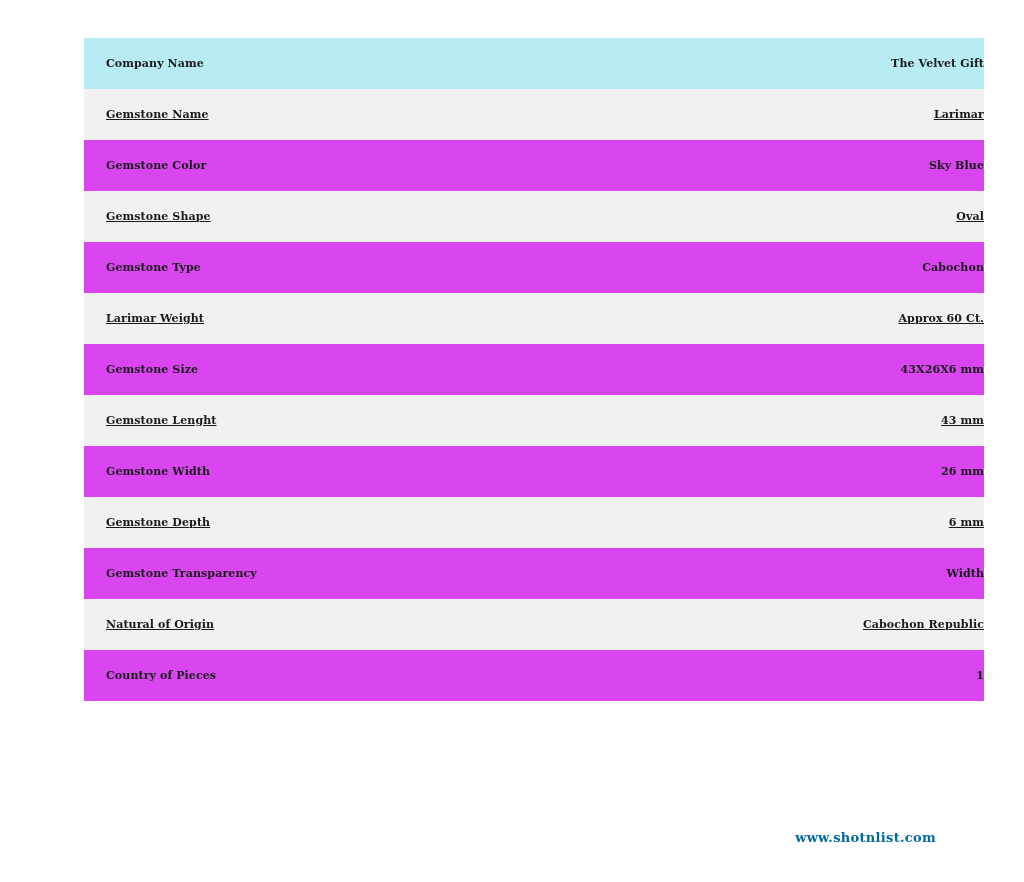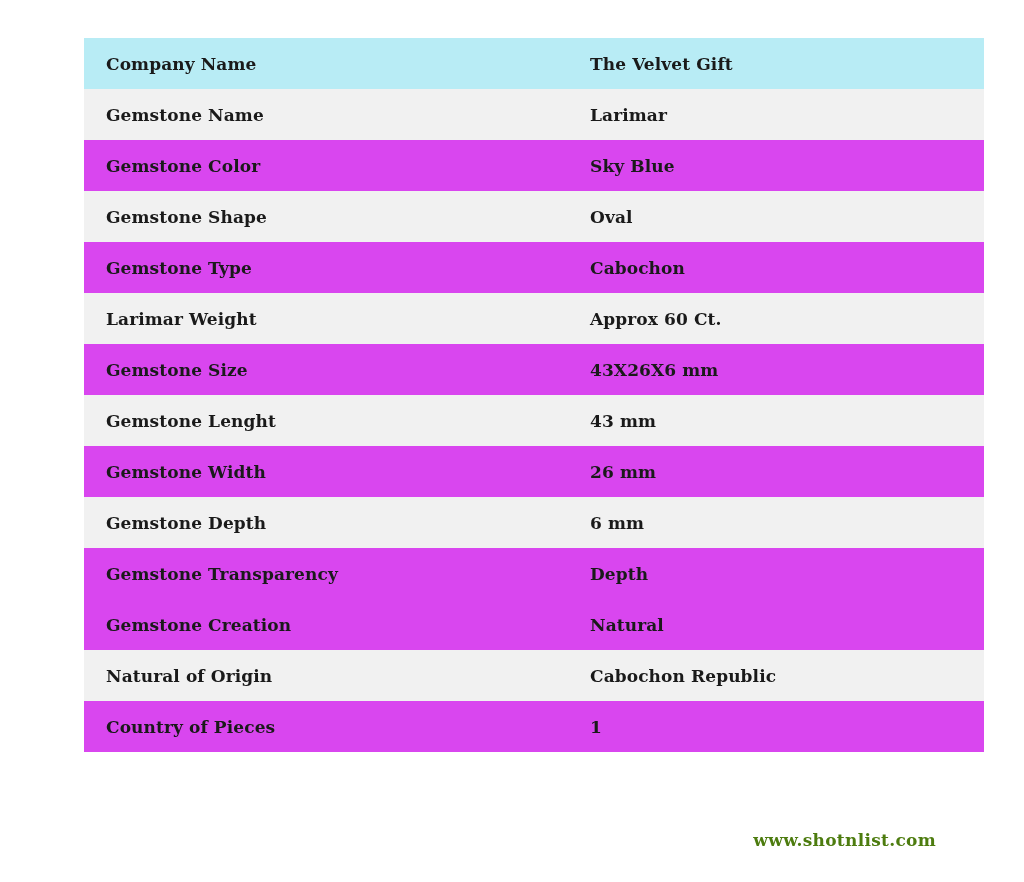--- a/index.html
+++ b/index.html
@@ -24,47 +24,49 @@
     left: 84px;
     top: 38px;
     width: 856px;
     border-collapse: collapse;
     table-layout: fixed;
   }
   .spec-table td {
     padding: 0 0 0 22px;
     height: 51px;
     vertical-align: middle;
-    font-size: 17px;
+    font-size: 11px;
     font-weight: bold;
     color: #1a1a1a;
     letter-spacing: 0.1px;
   }
   .spec-table td.label-cell {
     width: 462px;
   }
   .spec-table td.value-cell {
     width: 394px;
+    text-align: right;
   }
   tr.row-highlight td {
     background: #b8ecf5;
   }
   tr.row-shaded td {
     background: #f1f1f1;
+    text-decoration: underline;
   }
   tr.row-plain td {
     background: #d946ef;
   }
   .watermark {
     position: absolute;
     right: 88px;
     top: 830px;
-    font-size: 17px;
+    font-size: 13px;
     font-weight: bold;
-    color: #4d7c0f;
+    color: #0369a1;
     font-family: "DejaVu Serif", serif;
     letter-spacing: 0.3px;
   }
 </style>
 </head>
 <body>
 
 <div class="page">
   <table class="spec-table">
     <tbody>
@@ -103,25 +105,21 @@
         <tr class="row-plain">
           <td class="label-cell">Gemstone Width</td>
           <td class="value-cell">26 mm</td>
         </tr>
         <tr class="row-shaded">
           <td class="label-cell">Gemstone Depth</td>
           <td class="value-cell">6 mm</td>
         </tr>
         <tr class="row-plain">
           <td class="label-cell">Gemstone Transparency</td>
-          <td class="value-cell">Depth</td>
-        </tr>
-        <tr class="row-plain">
-          <td class="label-cell">Gemstone Creation</td>
-          <td class="value-cell">Natural</td>
+          <td class="value-cell">Width</td>
         </tr>
         <tr class="row-shaded">
           <td class="label-cell">Natural of Origin</td>
           <td class="value-cell">Cabochon Republic</td>
         </tr>
         <tr class="row-plain">
           <td class="label-cell">Country of Pieces</td>
           <td class="value-cell">1</td>
         </tr>
       </tbody>

